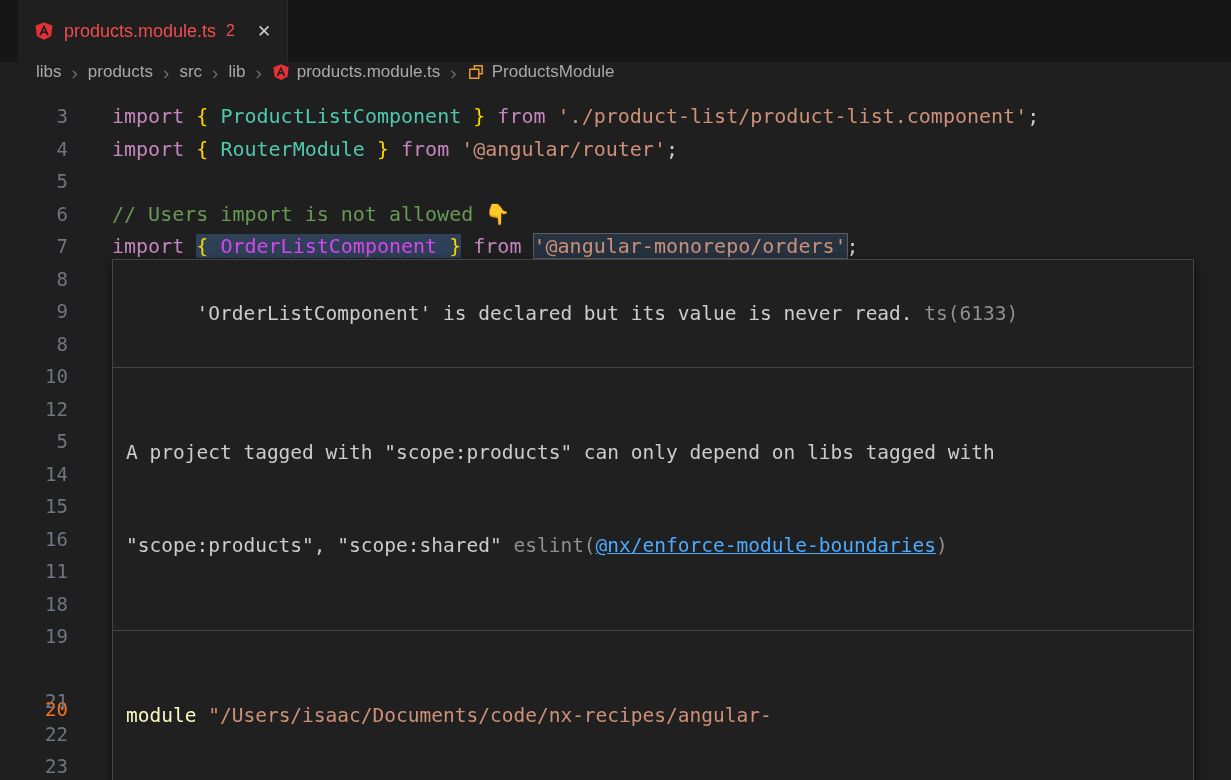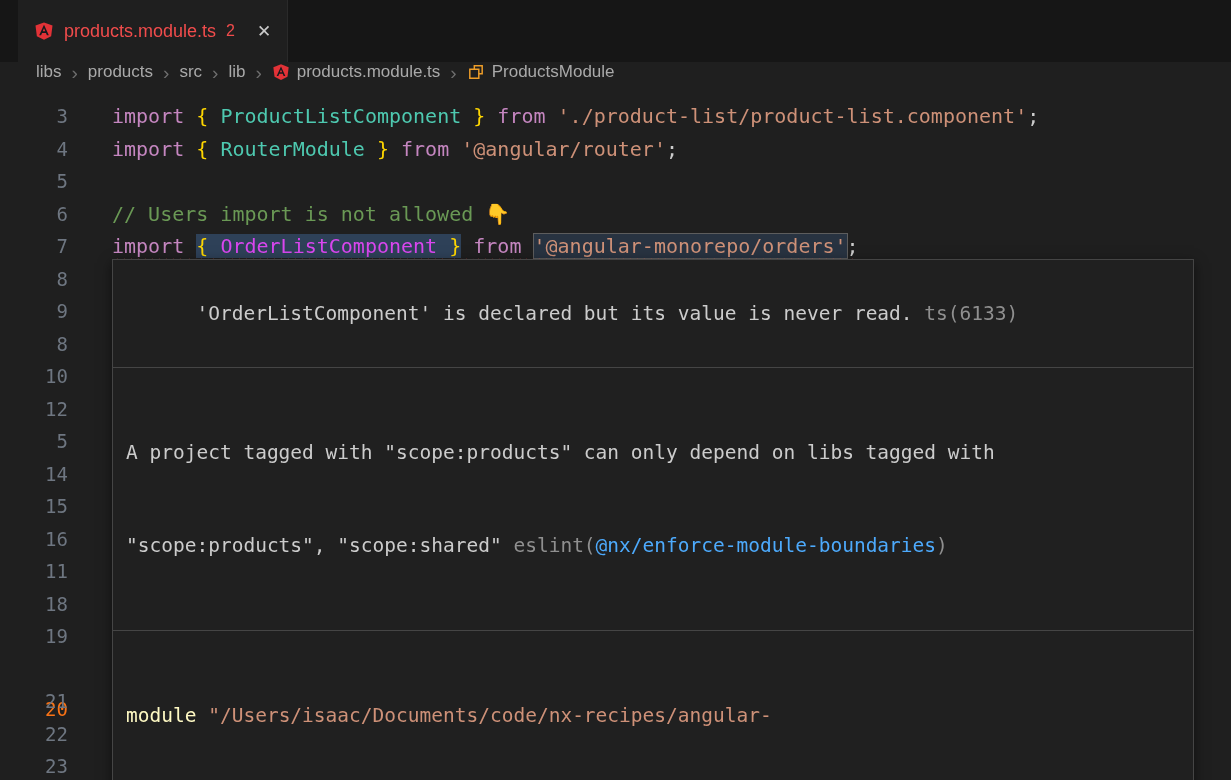--- a/index.html
+++ b/index.html
@@ -69,21 +69,21 @@
     position:absolute; left:112px; top:259px; width:1082px; z-index:5;
     background:#202020; border:1px solid #454545;
     box-shadow:0 4px 12px rgba(0,0,0,0.55);
   }
   .hv-sec {
     padding:7px 13px; border-bottom:1px solid #454545;
     font-family:"DejaVu Sans Mono","Liberation Mono",monospace;
     font-size:19.5px; line-height:31px; color:#cccccc; white-space:pre-wrap;
   }
   .hv-dim { color:#8f8f8f; }
-  .hv-link { color:#4daafc; cursor:pointer; }
+  .hv-link { color:#4daafc; text-decoration:underline; cursor:pointer; }
 </style>
 </head>
 <body>
 
 <div class="app">
 
   <div class="tabbar">
     <div class="tab">
       <svg width="20" height="20" viewBox="0 0 24 24">
         <path fill="#e23237" d="M12 1.8 L22.2 5.5 L20.6 18.3 L12 22.6 L3.4 18.3 L1.8 5.5 Z"></path>

